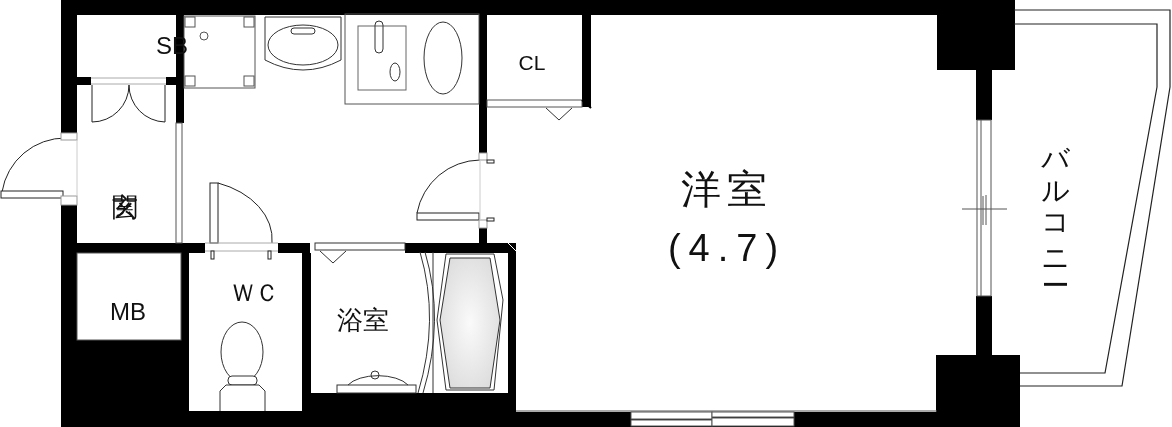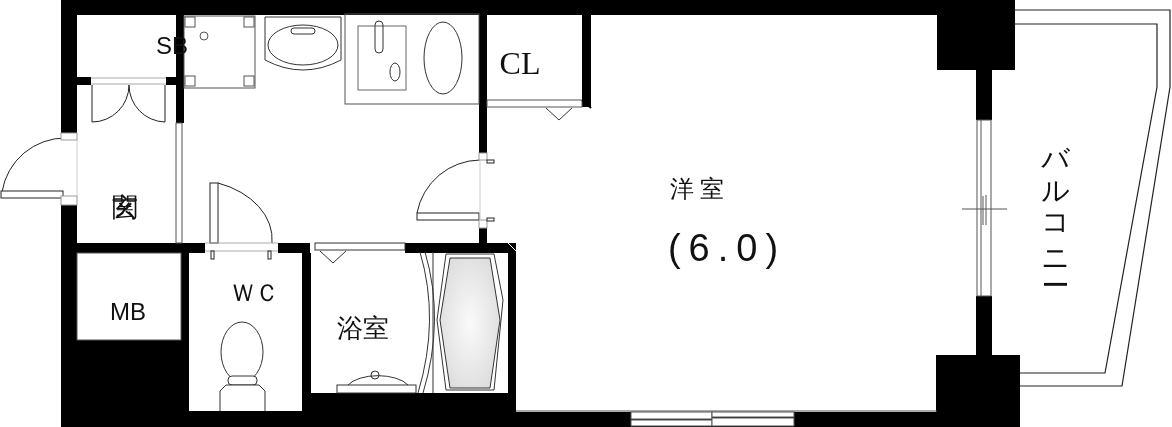--- a/index.html
+++ b/index.html
@@ -181,25 +181,25 @@
   <g stroke="#333" stroke-width="1">
     <path d="M 446 254 L 494 254 L 503 300 L 494 390 L 446 390 L 437 320 Z" fill="#fff"></path>
     <path d="M 450 258 L 490 258 L 500 320 L 490 388 L 450 388 L 440 320 Z" fill="url(#tubg)"></path>
   </g>
 </svg>
 
 <div class="label lat center" style="left:128px; top:46px; font-size:24px;margin-left:44px;">SB</div>
 
 <div class="label vertical center" style="left:126px; top:175px; font-size:26px;">玄関</div>
 
-<div class="label lat center" style="left:520px; top:63px; font-size:32px;font-family:Liberation Serif, serif;">CL</div>
-
-<div class="label center" style="left:700px; top:189px; font-size:24px; letter-spacing:6px;">洋室</div>
-
-<div class="label lat center" style="left:727px; top:248px; font-size:38px; letter-spacing:8px;">(6.0)</div>
+<div class="label lat center" style="left:532px; top:63px; font-size:21px;">CL</div>
+
+<div class="label center" style="left:727px; top:189px; font-size:40px; letter-spacing:6px;">洋室</div>
+
+<div class="label lat center" style="left:727px; top:248px; font-size:38px; letter-spacing:8px;">(4.7)</div>
 
 <div class="label lat center" style="left:128px; top:312px; font-size:24px;">MB</div>
 
 <div class="label center" style="left:243px; top:293px; font-size:24px;margin-left:12px;">ＷＣ</div>
 
-<div class="label center" style="left:363px; top:328px; font-size:26px;">浴室</div>
+<div class="label center" style="left:363px; top:320px; font-size:26px;">浴室</div>
 
 <div class="label vertical center" style="left:1055px; top:200px; font-size:28px;">バルコニー</div>
 
 </body></html>

